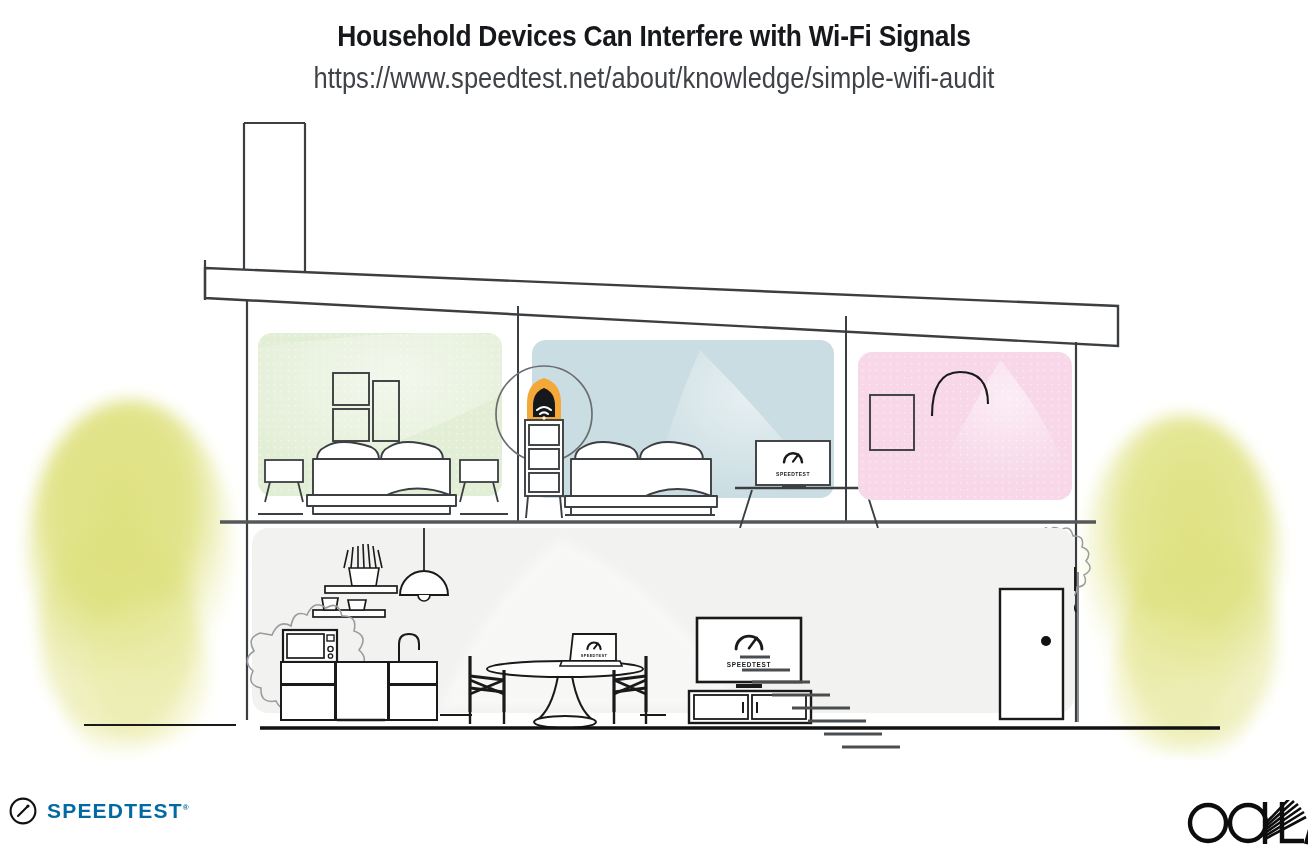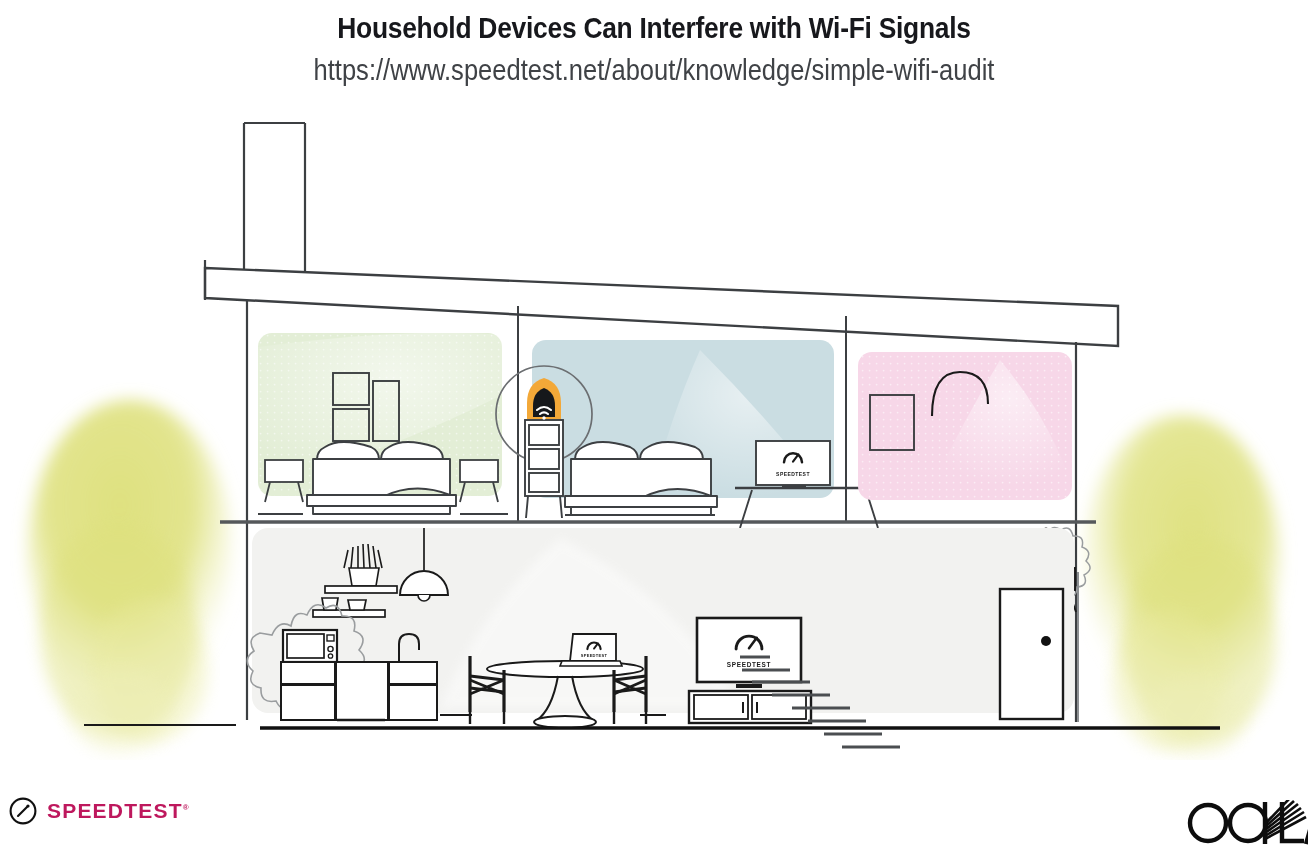--- a/index.html
+++ b/index.html
@@ -4,21 +4,21 @@
 <style>
   html,body{margin:0;padding:0;}
   body{
     width:1308px;height:861px;background:#ffffff;
     font-family:"Liberation Sans", sans-serif;
     overflow:hidden;position:relative;
   }
   .page{position:relative;width:1308px;height:861px;}
 
   
-  .header{position:absolute;left:0;top:0;width:1308px;text-align:center;}
+  .header{position:absolute;left:0;top:8px;width:1308px;text-align:center;}
   .title{
     font-family:"Liberation Sans", sans-serif;
     font-weight:bold;font-size:30px;color:#17181c;
     letter-spacing:-0.3px;margin:0;padding-top:11px;
     transform:scaleX(0.88);
   }
   .subtitle{
     font-family:"Liberation Sans", sans-serif;
     font-weight:normal;font-size:29px;color:#3f4246;
     margin:0;padding-top:9px;transform:scaleX(0.88);
@@ -26,21 +26,21 @@
 
   
   .stage{position:absolute;left:0;top:110px;width:1308px;height:650px;}
   .stage svg{display:block;}
 
   
   .footer{position:absolute;left:0;top:780px;width:1308px;height:81px;}
   .brand-left{position:absolute;left:8px;top:16px;display:flex;align-items:center;gap:9px;}
   .brand-left .wordmark{
     font-family:"Liberation Sans", sans-serif;
-    font-weight:bold;font-size:21px;letter-spacing:1.2px;color:#be185d;
+    font-weight:bold;font-size:21px;letter-spacing:1.2px;color:#0369a1;
     position:relative;
   }
   .brand-left .tm{font-size:8px;vertical-align:super;letter-spacing:0;}
   .brand-right{position:absolute;right:-6px;top:20px;}
 </style>
 </head>
 <body>
 
 <div class="page">
 

